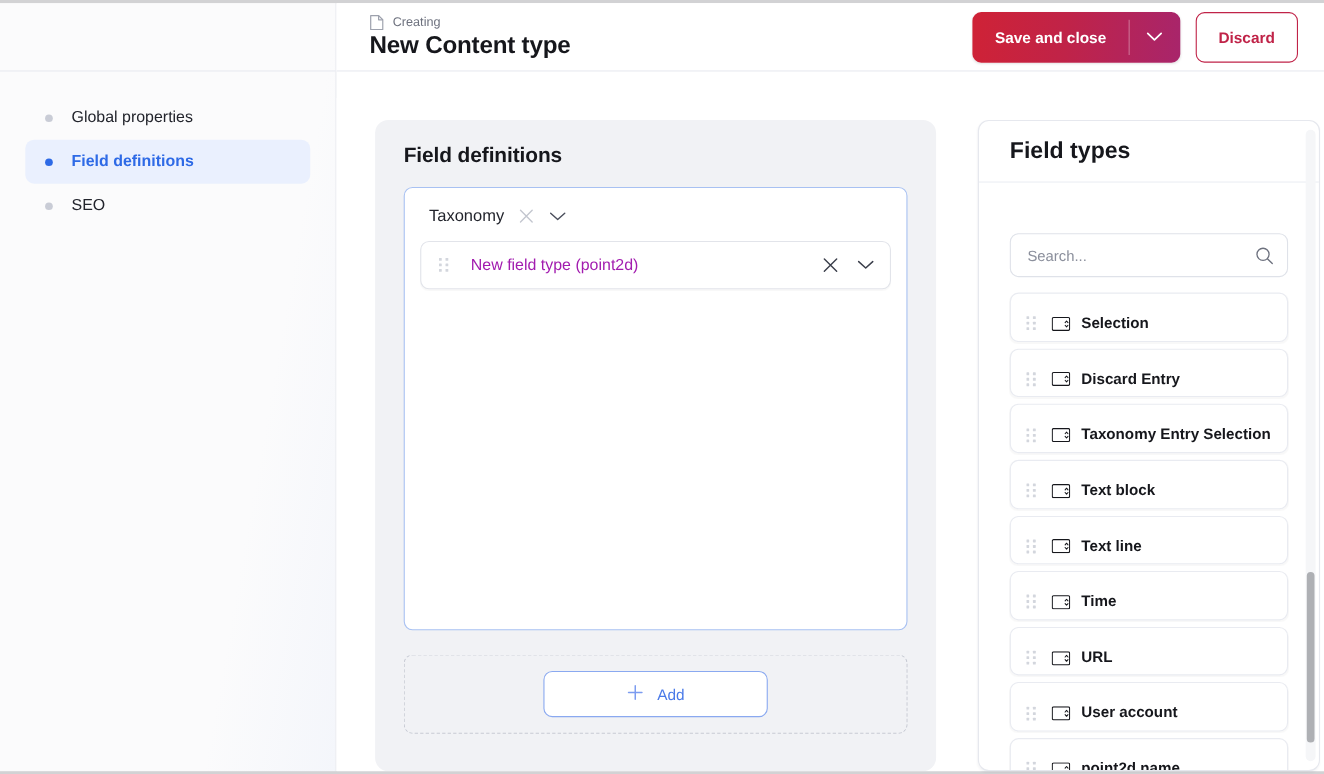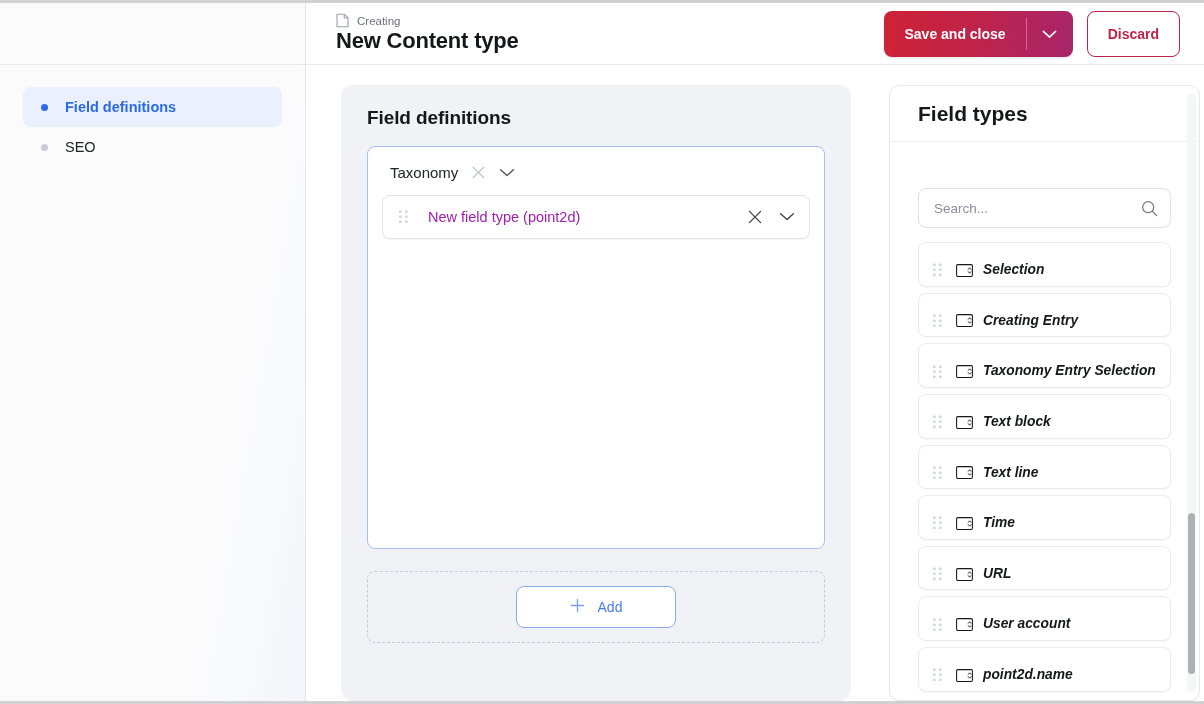--- a/index.html
+++ b/index.html
@@ -59,20 +59,21 @@
   }
   .nav-item.active .dot { background: #2e6ae6; }
 
   
   .main {
     flex: 1 1 auto;
     display: flex;
     flex-direction: column;
     min-width: 0;
     background: #ffffff;
+    gap: 24px;
   }
 
   
   .header {
     height: 62px;
     flex: 0 0 62px;
     border-bottom: 1px solid #e8eaf0;
     display: flex;
     align-items: center;
     justify-content: space-between;
@@ -194,21 +195,21 @@
   .add-zone {
     margin-top: 22px;
     height: 72px;
     border: 1px dashed #c7cad3;
     border-radius: 8px;
     display: flex;
     align-items: center;
     justify-content: center;
   }
   .add-btn {
-    width: 160px; height: 42px;
+    width: 204px; height: 42px;
     border: 1px solid #8aa9f0;
     border-radius: 8px;
     background: #fff;
     color: #4a7ae8;
     font-size: 14px;
     display: flex; align-items: center; justify-content: center;
     gap: 13px;
     cursor: pointer;
     font-family: inherit;
   }
@@ -273,21 +274,20 @@
     display: flex;
     align-items: center;
     min-height: 44px;
     background: #fff;
     border: 1px solid #e9ebf1;
     border-radius: 8px;
     margin-bottom: 6px;
     padding: 18px 10px 6px 14px;
     box-shadow: 0 1px 1px rgba(20,20,40,.03);
     cursor: pointer;
-    font-style: italic;
   }
   .ft-item .grip { margin-right: 14px; display: flex; flex: 0 0 auto; }
   .ft-item .type-icon { margin-right: 10px; display: flex; flex: 0 0 auto; }
   .ft-item .ft-label {
     font-size: 13.8px;
     font-weight: bold;
     color: #16171c;
     line-height: 1.35;
   }
 
@@ -309,20 +309,24 @@
 </style>
 </head>
 <body>
 
 <div id="app">
 
   <div class="sidebar">
     <div class="sidebar-top"></div>
     <div class="sidebar-nav">
 
+      <div class="nav-item">
+        <span class="dot"></span>
+        <span>Global properties</span>
+      </div>
 
       <div class="nav-item active">
         <span class="dot"></span>
         <span>Field definitions</span>
       </div>
 
       <div class="nav-item">
         <span class="dot"></span>
         <span>SEO</span>
       </div>
@@ -473,21 +477,21 @@
                       <rect x="6" y="10.5" width="2.6" height="2.6" rx="0.5"></rect>
                 </g>
                   </svg>
               </span>
               <span class="type-icon">
                 <svg width="17" height="13" viewBox="0 0 17 13" fill="none">
                   <rect x="0.6" y="0.6" width="15.8" height="11.8" rx="1.2" stroke="#16171c" stroke-width="1.05"></rect>
                   <path d="M12.3 5.3l1.3-1.5 1.3 1.5M12.3 7.7l1.3 1.5 1.3-1.5" stroke="#16171c" stroke-width="0.95" stroke-linecap="round" stroke-linejoin="round"></path>
                 </svg>
               </span>
-              <span class="ft-label">Creating Entry</span>
+              <span class="ft-label">Discard Entry</span>
             </div>
 
             <div class="ft-item">
               <span class="grip">
                 <svg width="9" height="14" viewBox="0 0 9 14" fill="none">
                     <g fill="#d3d6dd">
                   <rect x="0" y="0.5" width="2.6" height="2.6" rx="0.5"></rect>
                       <rect x="6" y="0.5" width="2.6" height="2.6" rx="0.5"></rect>
                   <rect x="0" y="5.5" width="2.6" height="2.6" rx="0.5"></rect>
                       <rect x="6" y="5.5" width="2.6" height="2.6" rx="0.5"></rect>

